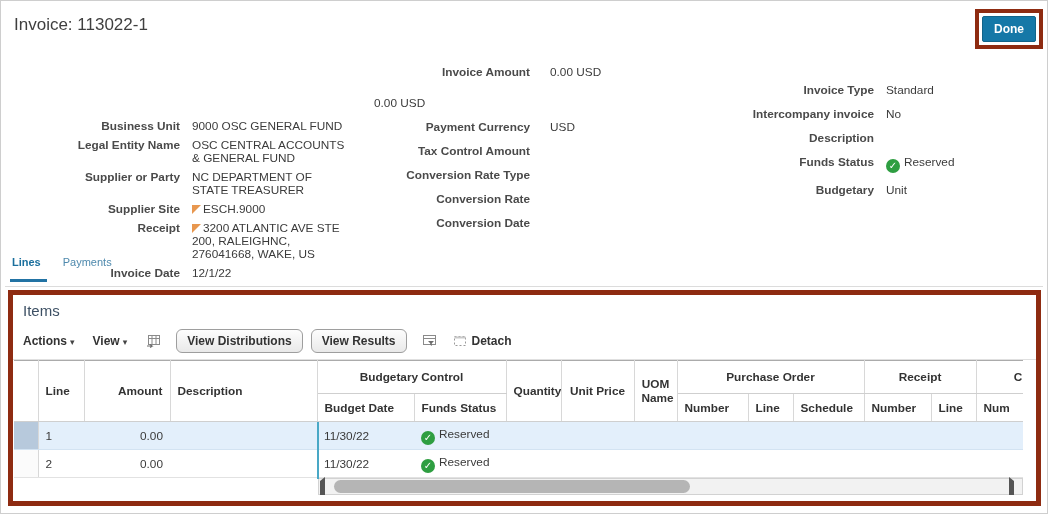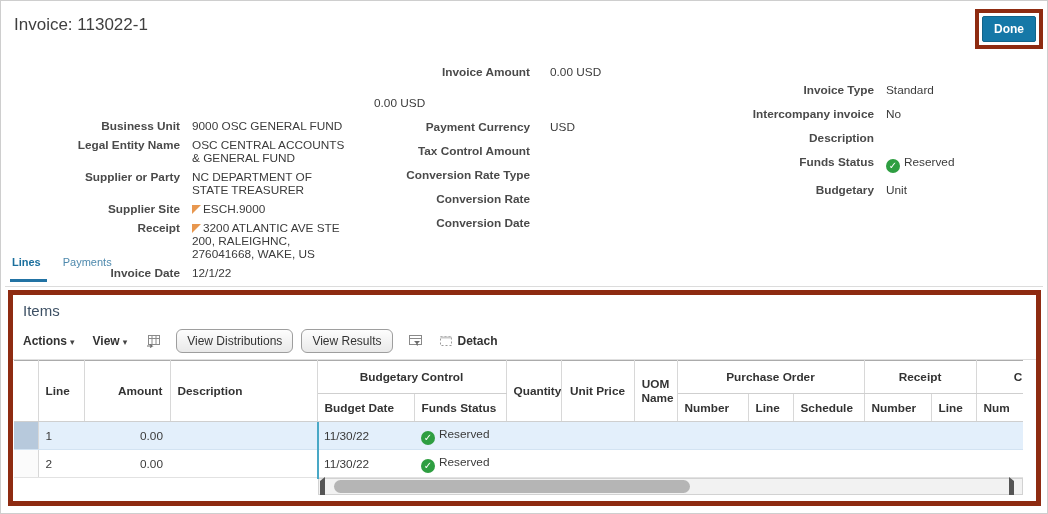--- a/index.html
+++ b/index.html
@@ -61,21 +61,21 @@
     border:5px solid #8e2b11; background:#fff; overflow:hidden;
   }
   .items-title { font-size:15px; color:#3d5064; margin:7px 0 0 10px; }
 
   .toolbar { display:flex; align-items:center; margin:9px 0 0 10px; height:26px; }
   .tb-menu { font-size:12px; font-weight:bold; color:#333; cursor:pointer; margin-right:18px; }
   .tb-menu .caret { font-size:9px; color:#444; margin-left:3px; }
   .tb-iconbtn { margin-right:14px; cursor:pointer; display:inline-flex; align-items:center; }
   .btn-secondary {
     background:linear-gradient(#fdfdfd,#e9e9e9); border:1px solid #9e9e9e; border-radius:6px;
-    font-weight:normal; font-size:12px; color:#333; padding:4px 10px; margin-right:8px; cursor:pointer;
+    font-weight:bold; font-size:12px; color:#333; padding:4px 10px; margin-right:8px; cursor:pointer;
     font-family:"Liberation Sans",sans-serif;
   }
   .tb-label { font-size:12px; font-weight:bold; color:#333; margin-left:4px; }
   .toolbar-rule { height:1px; background:#e0e0e0; margin-top:5px; }
 
   
   .table-viewport { position:relative; width:1009px; margin-left:1px; overflow:hidden; }
   table.items { border-collapse:collapse; table-layout:fixed; width:1046px; }
   table.items th, table.items td {
     font-size:11.8px; overflow:hidden; white-space:nowrap; padding:0 7px;

